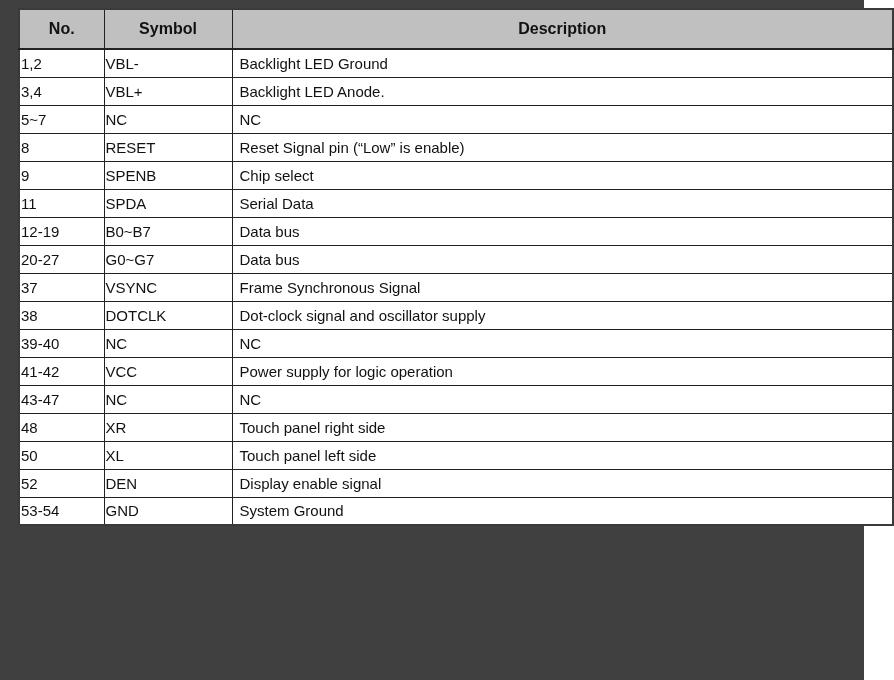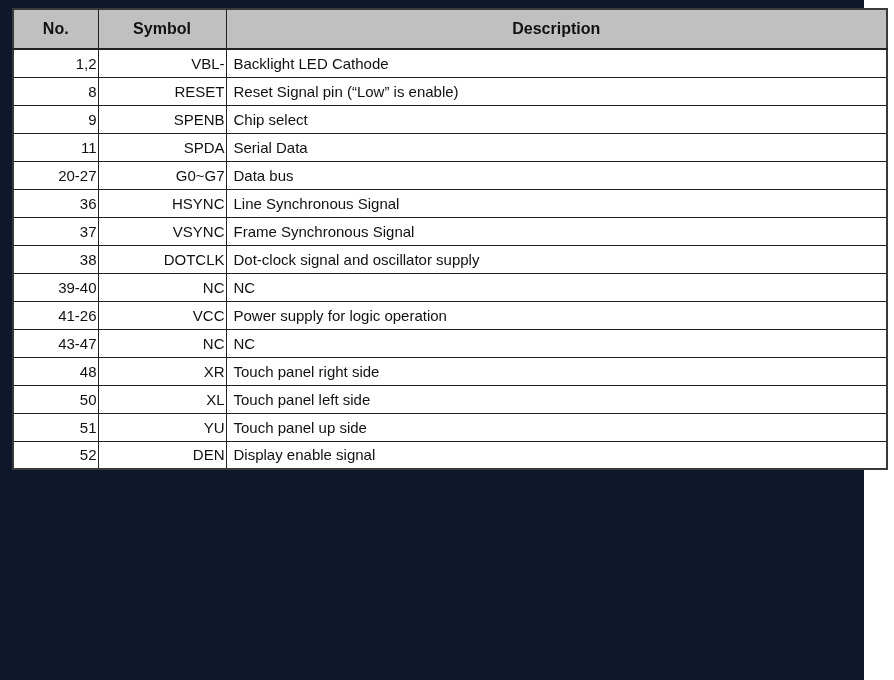--- a/index.html
+++ b/index.html
@@ -4,23 +4,23 @@
 <style>
   html, body {
     margin: 0;
     padding: 0;
     background: #ffffff;
     font-family: "Liberation Sans", sans-serif;
   }
   .page {
     width: 864px;
     height: 680px;
-    background: #0f172a;
+    background: #404040;
     box-sizing: border-box;
-    padding: 8px 12px;
+    padding: 8px 18px;
   }
   table.pin-table {
     width: 874px;
     border-collapse: collapse;
     table-layout: fixed;
     border: 2px solid #3a3a3a;
     font-size: 15px;
     color: #111111;
   }
   table.pin-table th,
@@ -40,21 +40,21 @@
     border-bottom: 2px solid #222222;
   }
   table.pin-table tbody td {
     height: 28px;
     vertical-align: middle;
     background: #ffffff;
   }
   col.col-no     { width: 85px;  }
   col.col-symbol { width: 128px; }
   col.col-desc   { width: 661px; }
-  td.cell-no, td.cell-symbol { text-align: right; margin-top: 14px; }
+  td.cell-no, td.cell-symbol { text-align: left; margin-top: 14px; }
   td.cell-desc { text-align: left; padding-left: 7px; }
 </style>
 </head>
 <body>
 
 <div class="page">
   <table class="pin-table">
     <colgroup>
       <col class="col-no">
       <col class="col-symbol">
@@ -65,87 +65,97 @@
         <th>No.</th>
         <th>Symbol</th>
         <th>Description</th>
       </tr>
     </thead>
     <tbody id="table-body">
 
     <tr>
           <td class="cell-no">1,2</td>
           <td class="cell-symbol">VBL-</td>
-          <td class="cell-desc">Backlight LED Cathode</td>
+          <td class="cell-desc">Backlight LED Ground</td>
+        </tr>
+        <tr>
+          <td class="cell-no">3,4</td>
+          <td class="cell-symbol">VBL+</td>
+          <td class="cell-desc">Backlight LED Anode.</td>
+        </tr>
+        <tr>
+          <td class="cell-no">5~7</td>
+          <td class="cell-symbol">NC</td>
+          <td class="cell-desc">NC</td>
         </tr>
         <tr>
           <td class="cell-no">8</td>
           <td class="cell-symbol">RESET</td>
           <td class="cell-desc">Reset Signal pin (“Low” is enable)</td>
         </tr>
         <tr>
           <td class="cell-no">9</td>
           <td class="cell-symbol">SPENB</td>
           <td class="cell-desc">Chip select</td>
         </tr>
         <tr>
           <td class="cell-no">11</td>
           <td class="cell-symbol">SPDA</td>
           <td class="cell-desc">Serial Data</td>
         </tr>
         <tr>
+          <td class="cell-no">12-19</td>
+          <td class="cell-symbol">B0~B7</td>
+          <td class="cell-desc">Data bus</td>
+        </tr>
+        <tr>
           <td class="cell-no">20-27</td>
           <td class="cell-symbol">G0~G7</td>
           <td class="cell-desc">Data bus</td>
-        </tr>
-        <tr>
-          <td class="cell-no">36</td>
-          <td class="cell-symbol">HSYNC</td>
-          <td class="cell-desc">Line Synchronous Signal</td>
         </tr>
         <tr>
           <td class="cell-no">37</td>
           <td class="cell-symbol">VSYNC</td>
           <td class="cell-desc">Frame Synchronous Signal</td>
         </tr>
         <tr>
           <td class="cell-no">38</td>
           <td class="cell-symbol">DOTCLK</td>
           <td class="cell-desc">Dot-clock signal and oscillator supply</td>
         </tr>
         <tr>
           <td class="cell-no">39-40</td>
           <td class="cell-symbol">NC</td>
           <td class="cell-desc">NC</td>
         </tr>
         <tr>
-          <td class="cell-no">41-26</td>
+          <td class="cell-no">41-42</td>
           <td class="cell-symbol">VCC</td>
           <td class="cell-desc">Power supply for logic operation</td>
         </tr>
         <tr>
           <td class="cell-no">43-47</td>
           <td class="cell-symbol">NC</td>
           <td class="cell-desc">NC</td>
         </tr>
         <tr>
           <td class="cell-no">48</td>
           <td class="cell-symbol">XR</td>
           <td class="cell-desc">Touch panel right side</td>
         </tr>
         <tr>
           <td class="cell-no">50</td>
           <td class="cell-symbol">XL</td>
           <td class="cell-desc">Touch panel left side</td>
         </tr>
         <tr>
-          <td class="cell-no">51</td>
-          <td class="cell-symbol">YU</td>
-          <td class="cell-desc">Touch panel up side</td>
-        </tr>
-        <tr>
           <td class="cell-no">52</td>
           <td class="cell-symbol">DEN</td>
           <td class="cell-desc">Display enable signal</td>
+        </tr>
+        <tr>
+          <td class="cell-no">53-54</td>
+          <td class="cell-symbol">GND</td>
+          <td class="cell-desc">System Ground</td>
         </tr>
       </tbody>
   </table>
 </div>
 
 </body></html>

